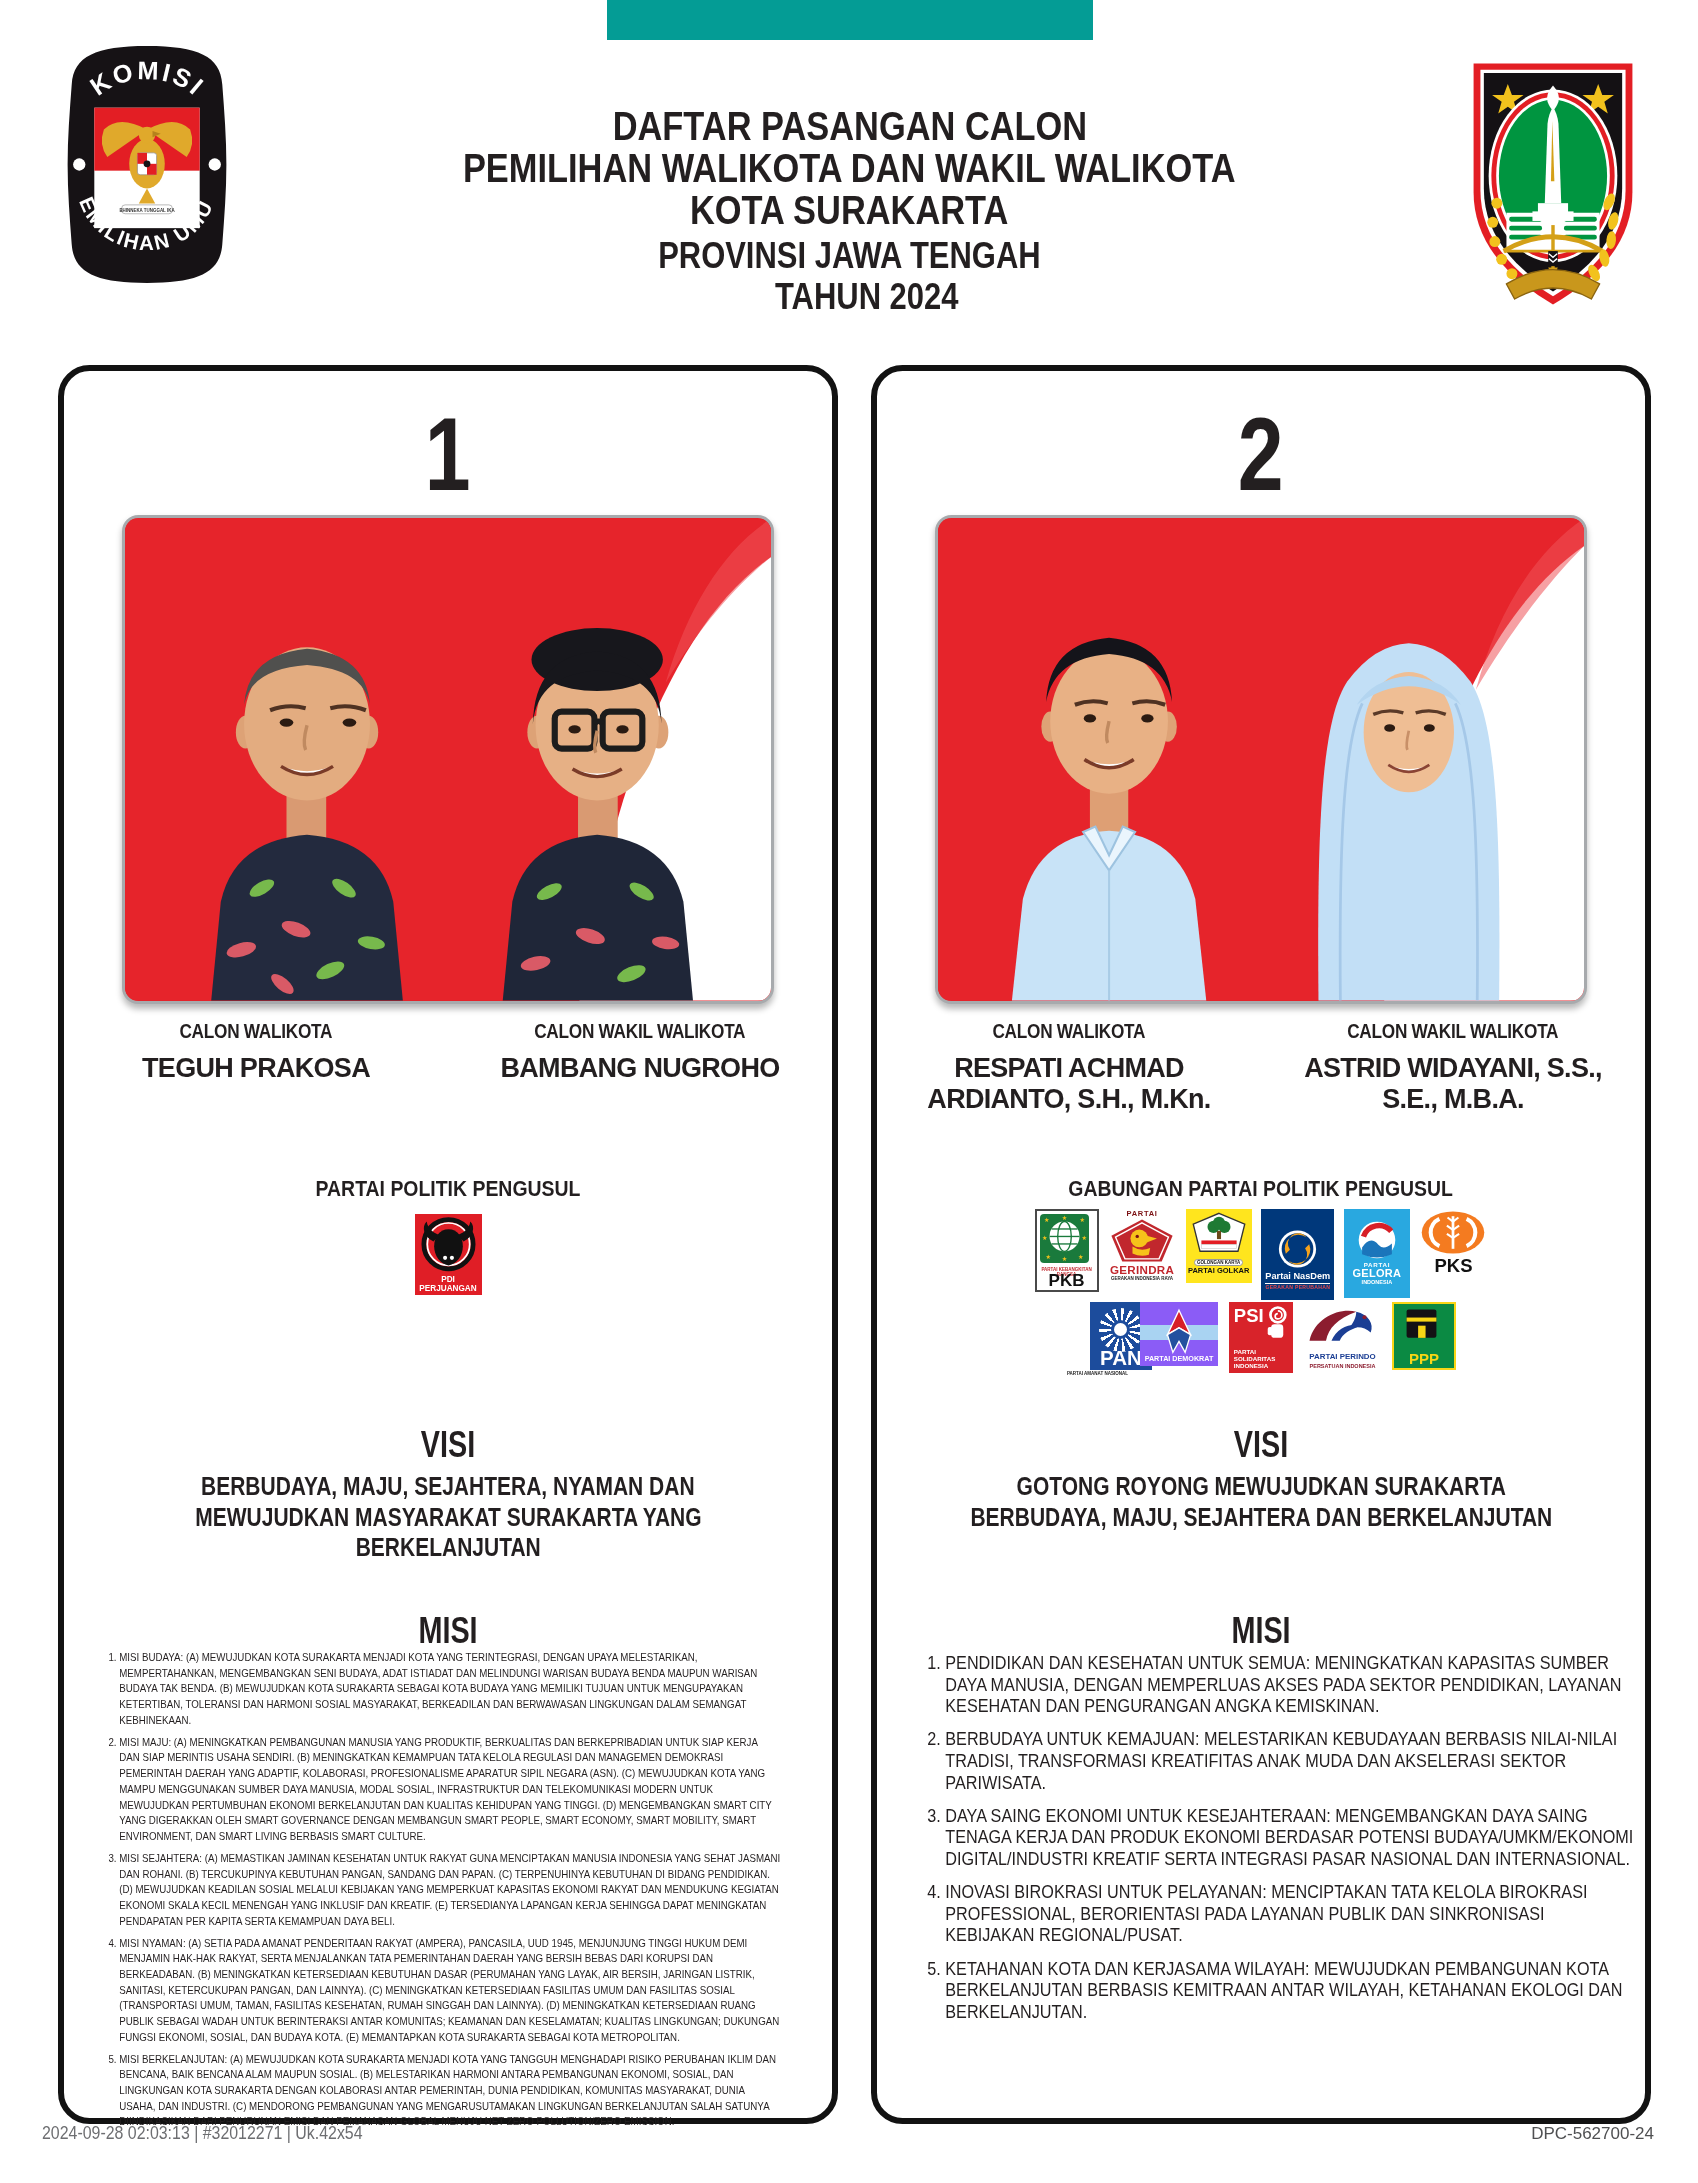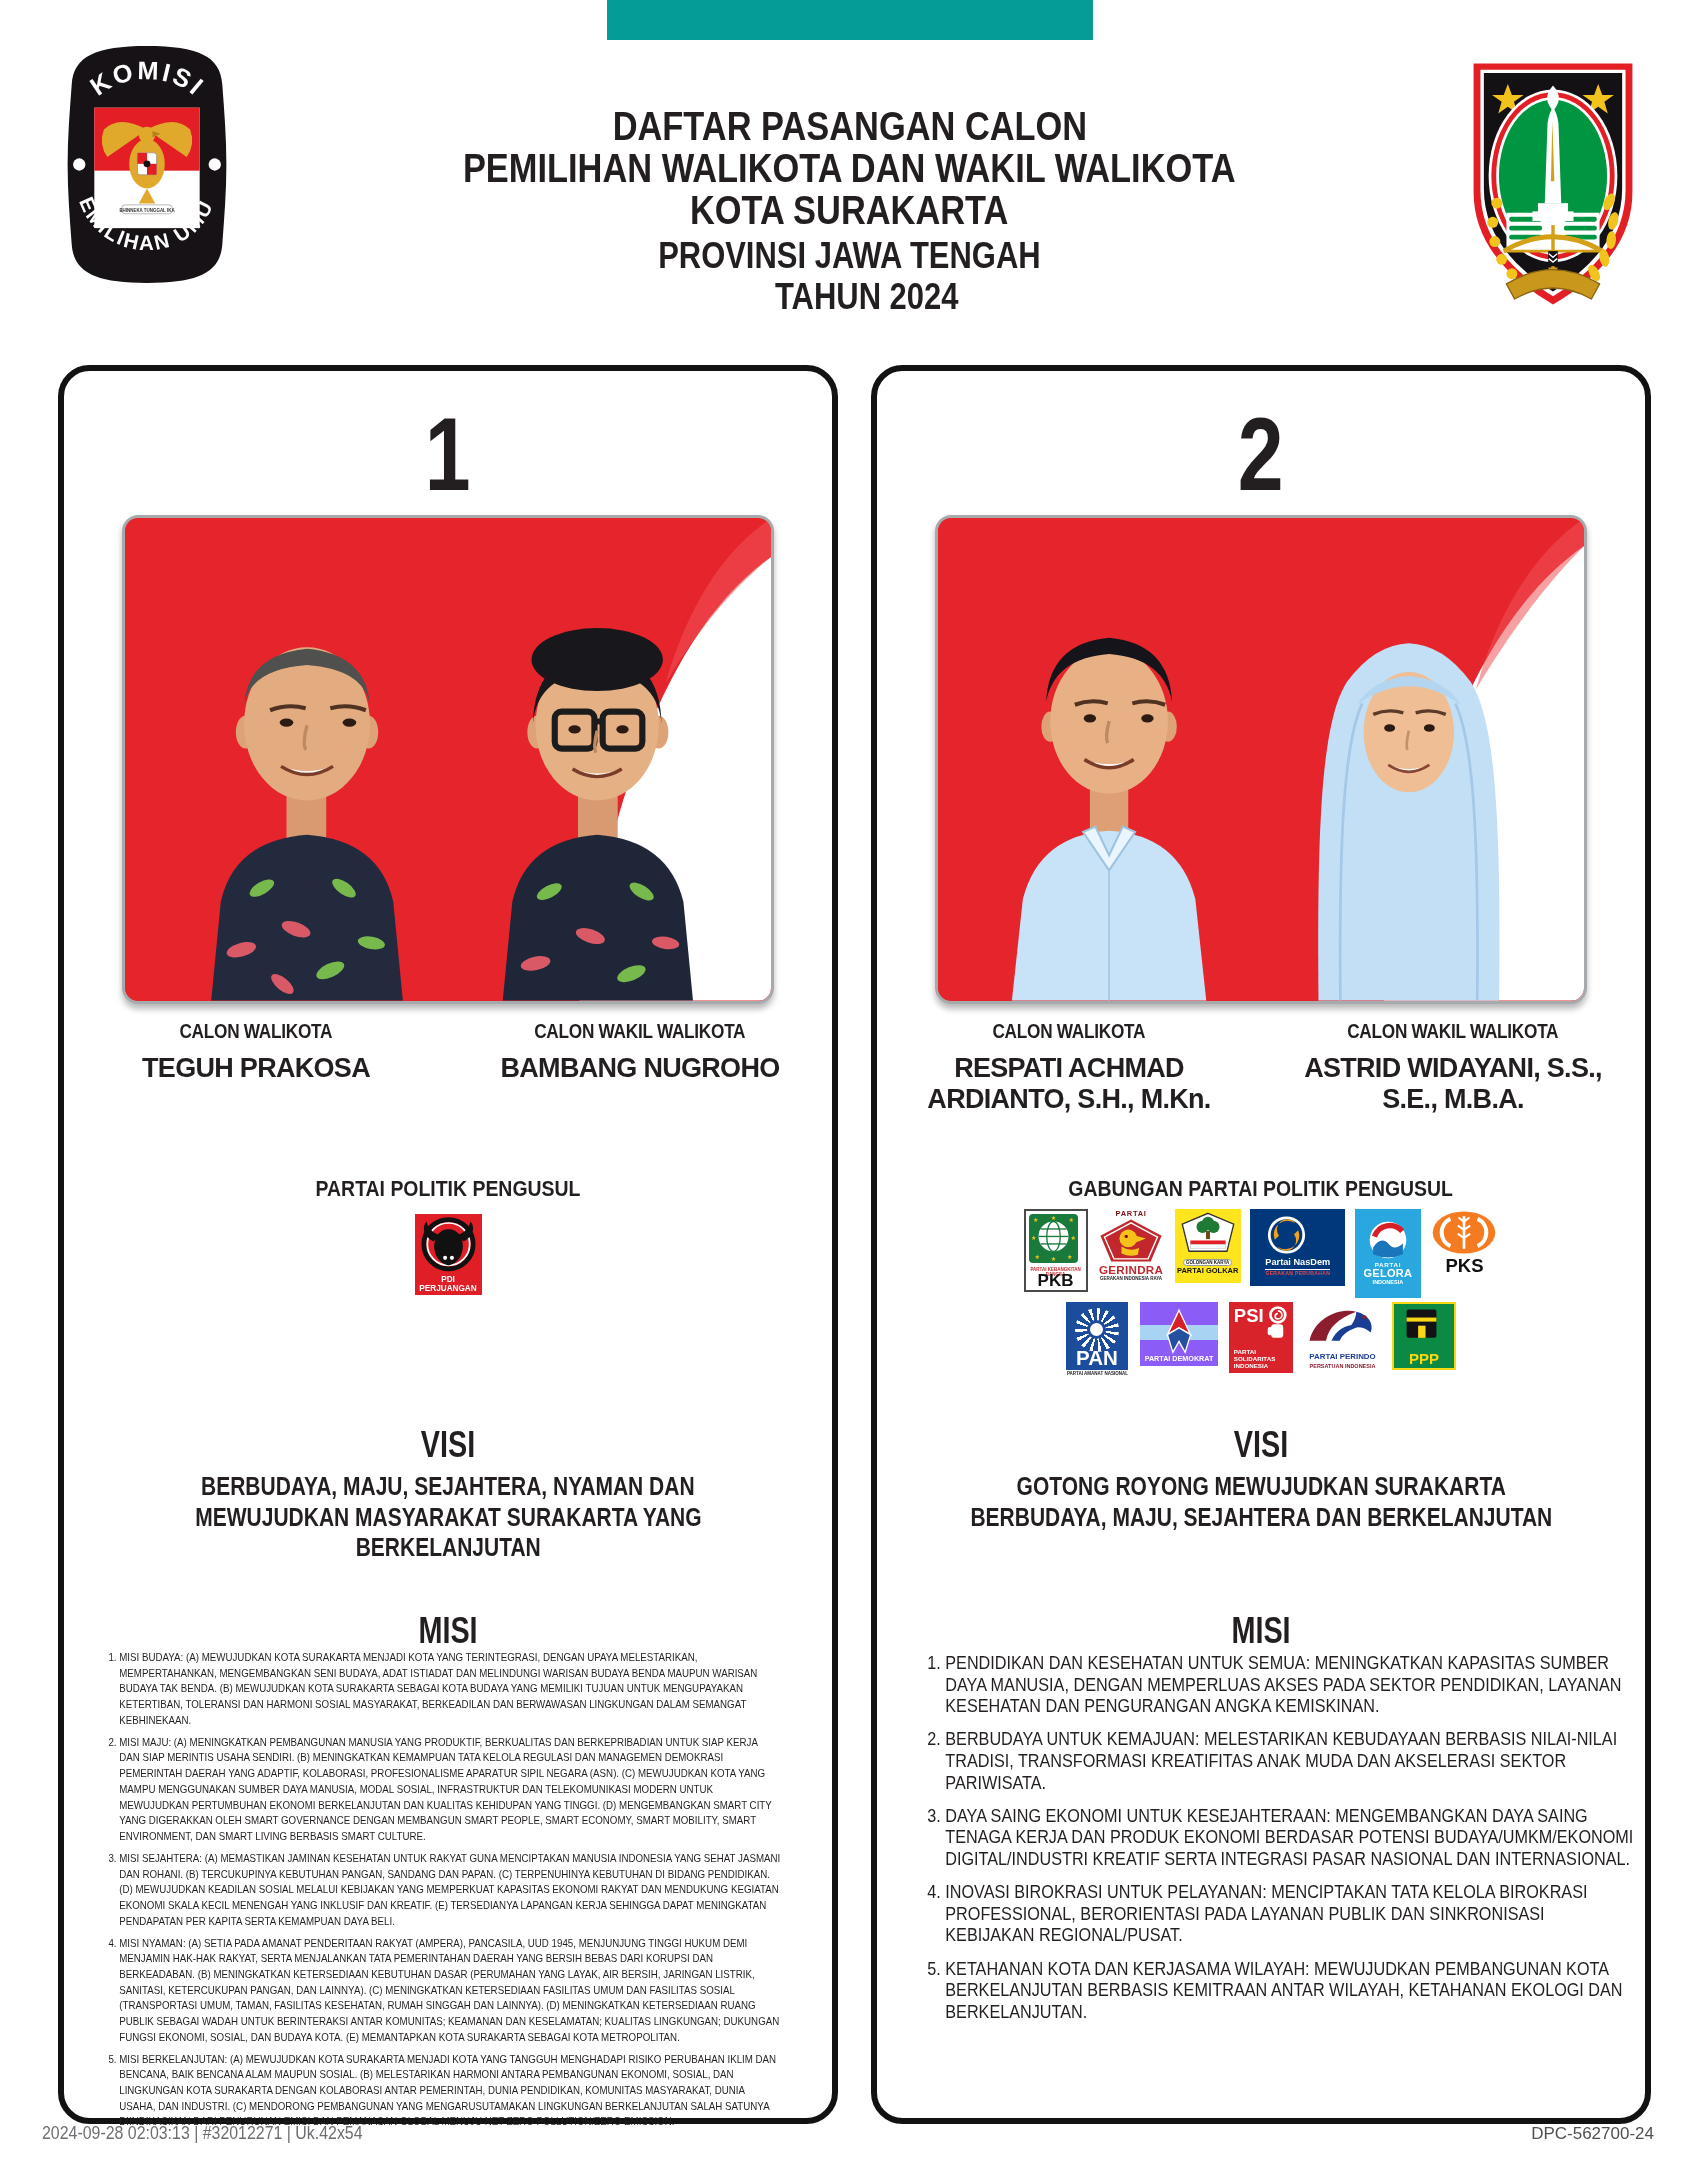--- a/index.html
+++ b/index.html
@@ -58,29 +58,29 @@
   .pkbPanel{position:absolute;left:3.4px;top:3.4px;width:49px;height:49px;background:#1A7A3C;border-radius:4.1px;}
   .pkbCap{position:absolute;left:0;right:0;top:56px;font-size:4.5px;color:#C1272D;font-weight:bold;}
   .pkbAbbr{position:absolute;left:0;right:0;top:60px;font-size:17px;font-weight:bold;color:#111;}
   .gerTop{font-size:7.5px;font-weight:bold;color:#7B1113;letter-spacing:0.7px;}
   .gerAbbr{font-size:11.6px;font-weight:bold;color:#C1272D;letter-spacing:0.3px;}
   .gerCap{font-size:4.5px;font-weight:bold;color:#222;}
   .golkBox{width:66px;height:71px;background:#FFE51E;padding-top:2.7px;}
   .golkAbbr{font-size:7.5px;font-weight:bold;color:#111;}
   .golkBan{font-size:4.5px;font-weight:bold;color:#111;background:#fff;border:0.7px solid #999;
            border-radius:4.1px;display:inline-block;padding:0 2.1px;}
-  .nasBox{width:95px;height:71px;background:#00387B;color:#fff;padding-top:6px;}
+  .nasBox{width:73px;height:71px;background:#00387B;color:#fff;padding-top:20px;}
   .nasAbbr{font-size:9.2px;font-weight:bold;border-bottom:1.4px solid #fff;display:inline-block;line-height:1.25;}
   .nasCap{font-size:5.1px;font-weight:bold;color:#E8474B;letter-spacing:0.3px;}
   .gelBox{width:66px;height:79px;background:#29A8E0;color:#fff;padding-top:10px;}
   .gelTop{font-size:6.2px;font-weight:bold;letter-spacing:0.7px;}
   .gelAbbr{font-size:11px;font-weight:bold;letter-spacing:0.3px;line-height:1;}
   .gelCap{font-size:5.5px;font-weight:bold;}
   .pksAbbr{font-size:18.5px;font-weight:bold;color:#111;line-height:1.05;}
-  .panBox{width:62px;height:68px;background:#1C4C9C;position:relative;}
+  .panBox{width:62px;height:68px;background:#1C4C9C;position:relative;margin-left:24px;}
   .pansun{position:absolute;left:9px;top:5.5px;width:44px;height:44px;border-radius:50%;
           background:repeating-conic-gradient(#fff 0 9deg,#1C4C9C 9deg 24deg);}
   .pansunIn{position:absolute;left:21px;top:18px;width:19px;height:19px;border-radius:50%;
             background:#fff;border:3.4px solid #1C4C9C;box-sizing:border-box;}
   .panAbbr{position:absolute;left:0;right:0;bottom:1.4px;font-size:20.5px;font-weight:bold;color:#fff;line-height:1;}
   .panCap{font-size:4.5px;font-weight:bold;color:#222;margin-top:1.4px;}
   .demBox{width:78px;height:64px;background:#8b5cf6;position:relative;}
   .demBand{position:absolute;left:0;right:0;top:23px;height:15px;background:#A9D3F2;}
   .demAbbr{position:absolute;left:0;right:0;bottom:2.7px;font-size:7.2px;font-weight:bold;color:#fff;}
   .psiBox{width:64px;height:71px;background:#D8232A;position:relative;color:#fff;text-align:left;}

